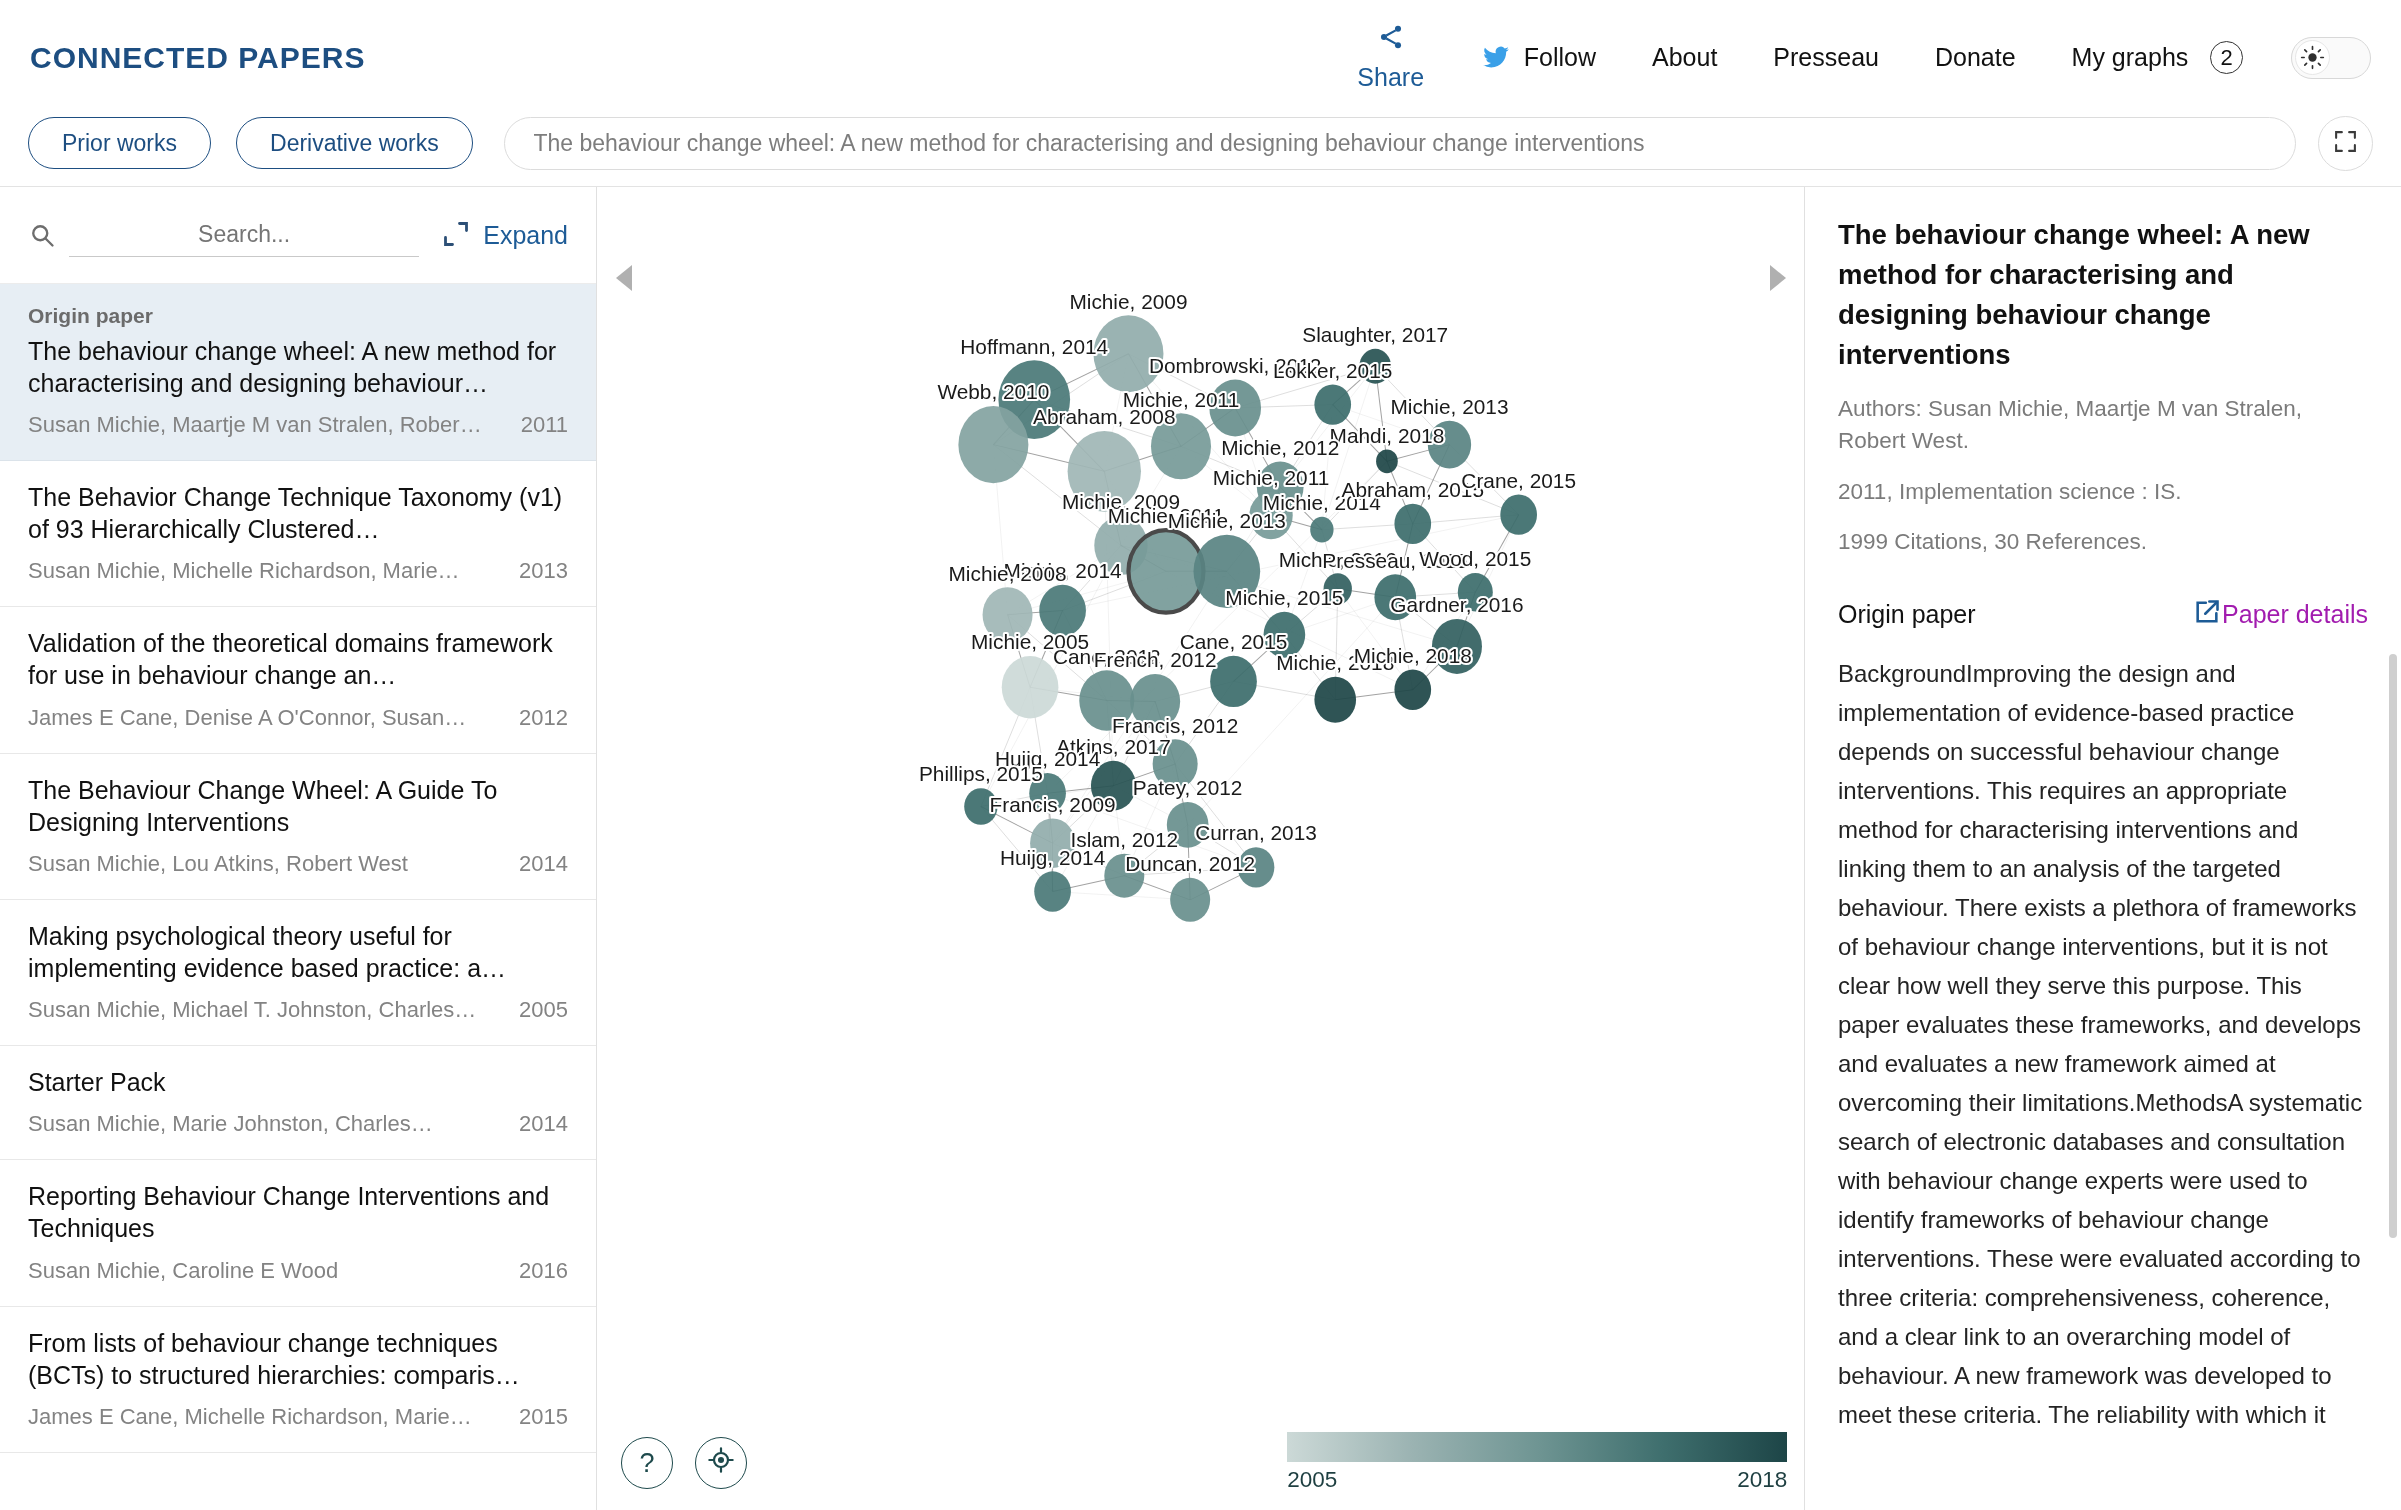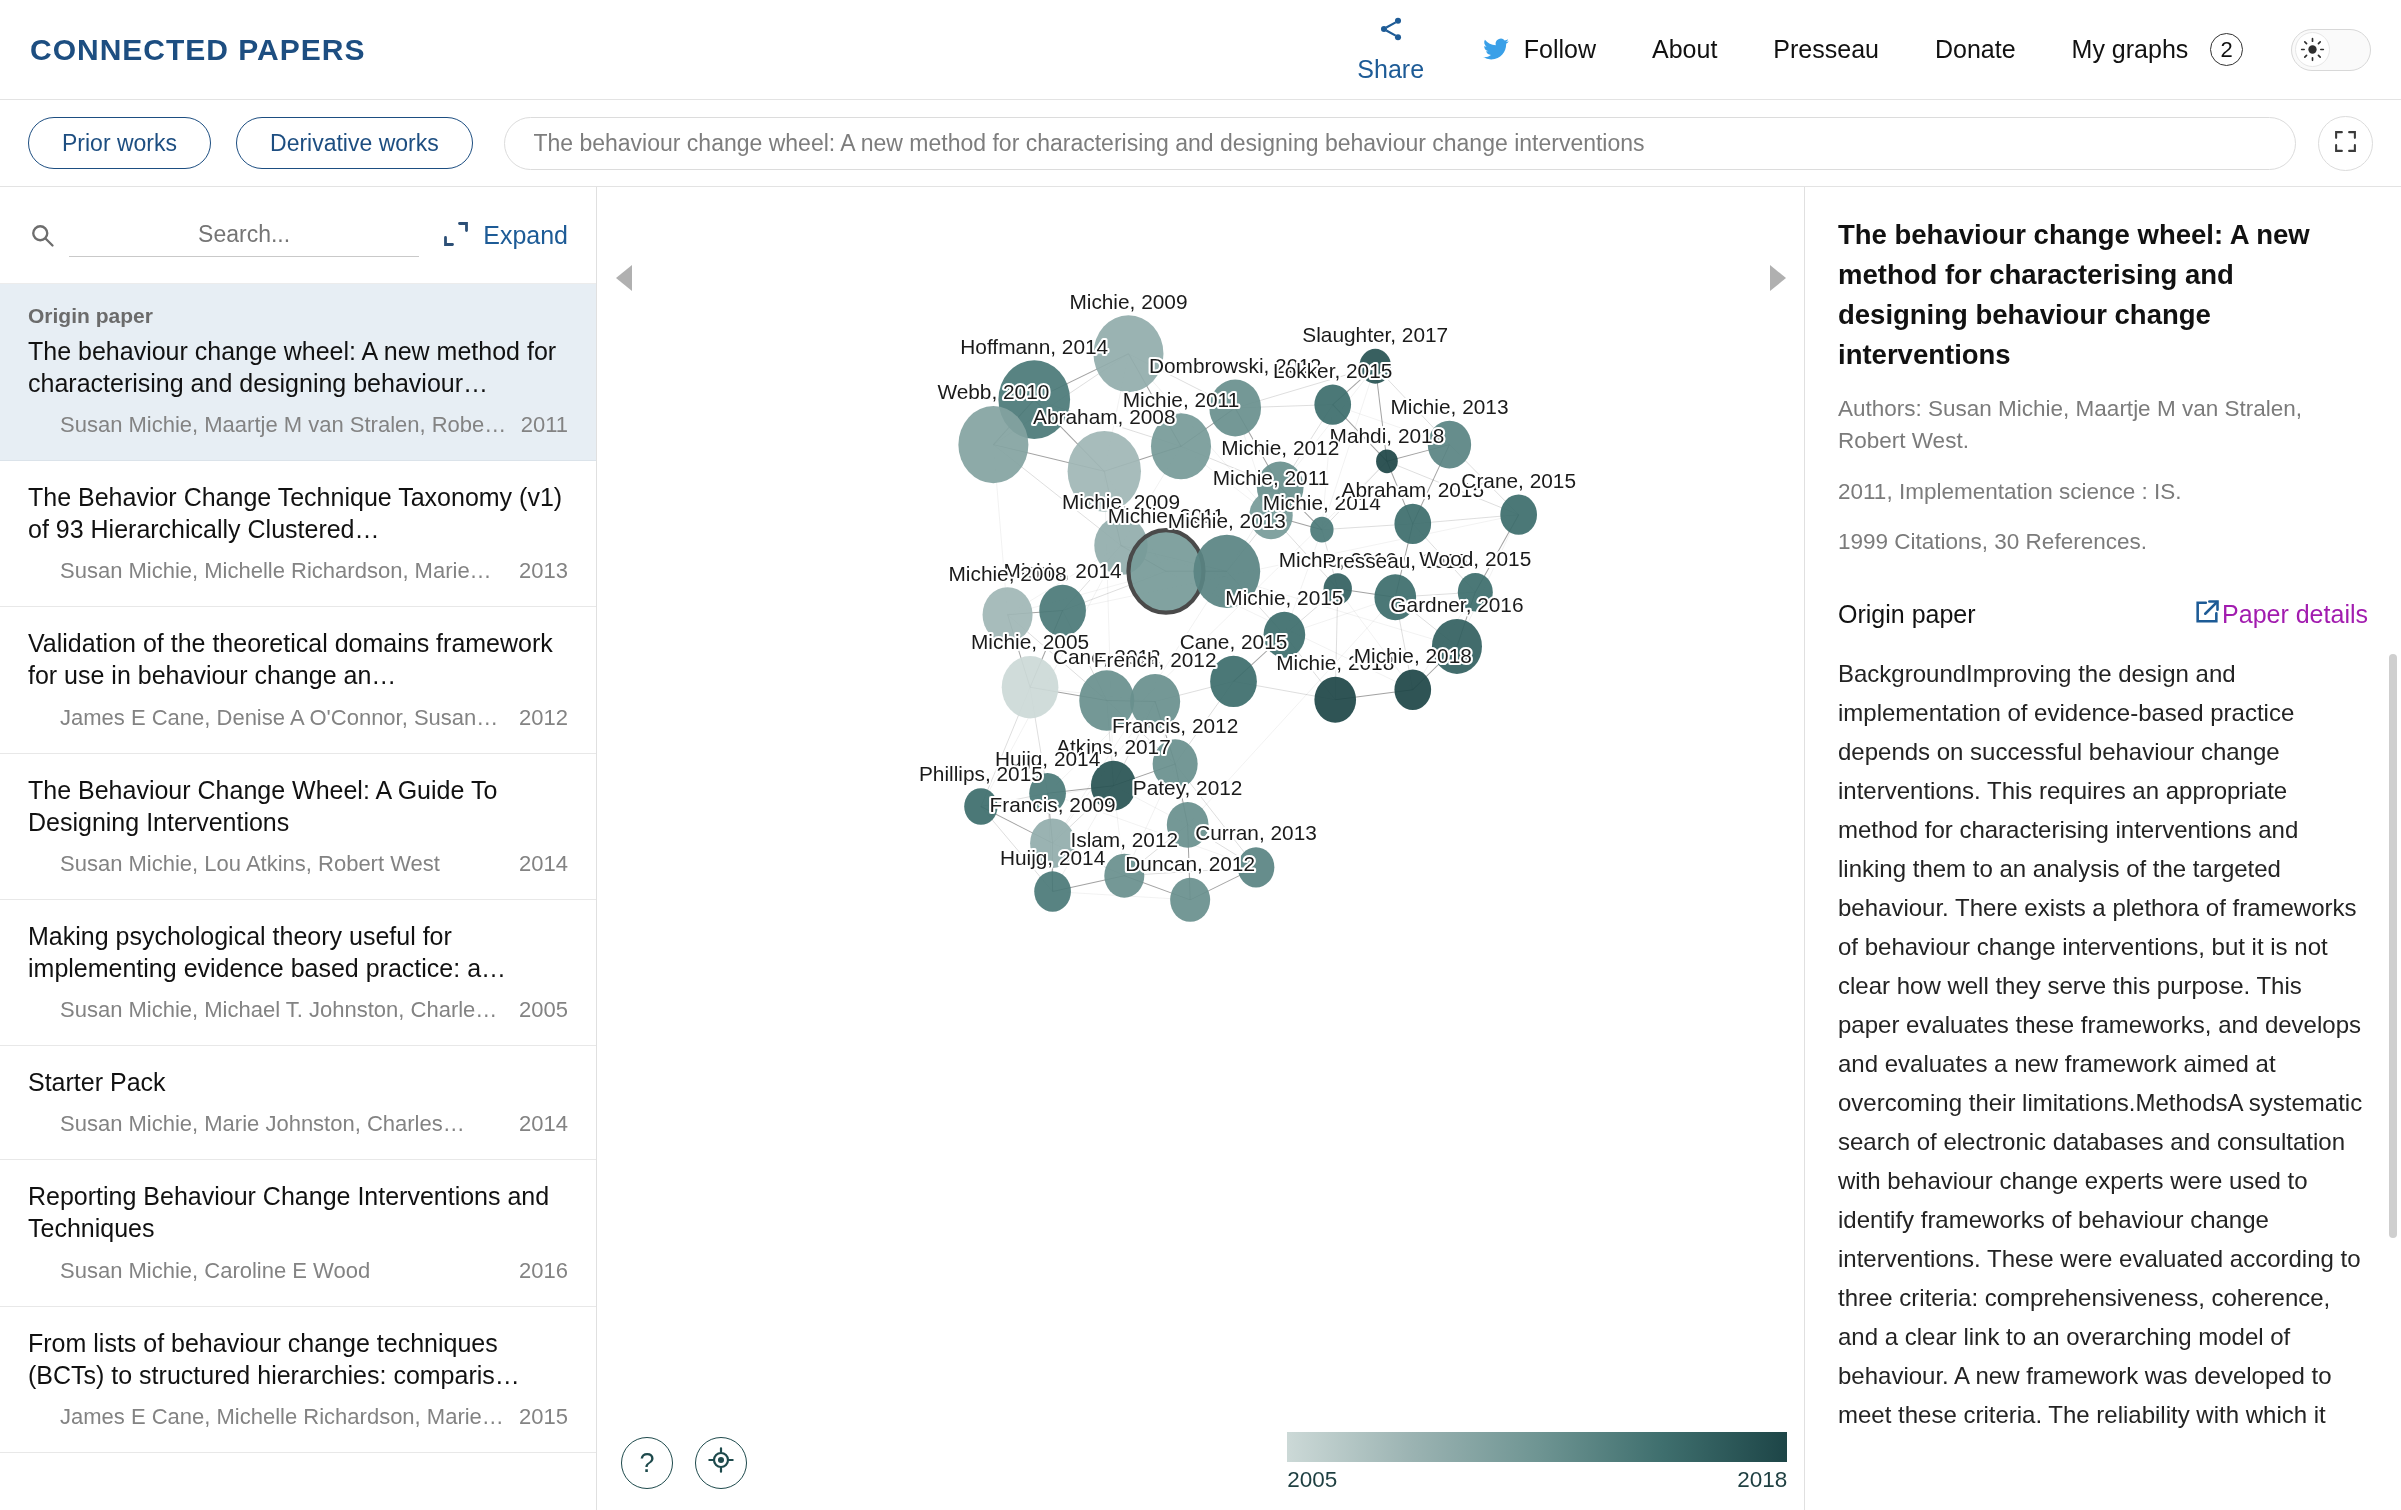--- a/index.html
+++ b/index.html
@@ -7,21 +7,21 @@
     margin: 0; padding: 0;
     width: 2401px; height: 1511px;
     overflow: hidden;
     background: #ffffff;
     font-family: "Liberation Sans", sans-serif;
   }
   #app { position: relative; width: 2401px; height: 1511px; background:#fff; }
 
   
   .topbar {
-    position: absolute; left:0; top:0; width:2401px; height:100px;
+    position: absolute; left:0; top:8px; width:2401px; height:100px;
     background:#ffffff; border-bottom:0.8px solid #e3e3e3;
     display:flex; align-items:center;
   }
   .brand {
     margin-left:30px;
     font-size:30px; font-weight:bold; letter-spacing:1px;
     color:#1d4e81; font-family:"Liberation Sans", sans-serif;
   }
   .nav {
     margin-left:auto; margin-right:30px;
@@ -106,21 +106,21 @@
   .origin-tag {
     font-size:21px; font-weight:bold; color:#6b6b6b; margin-bottom:6.7px;
   }
   .paper-title {
     font-size:25px; line-height:32px; color:#111; margin-bottom:13.3px;
   }
   .paper-meta {
     display:flex; align-items:baseline; justify-content:space-between;
     font-size:22px; color:#838383; gap:11.7px;
   }
-  .paper-authors { overflow:hidden; white-space:nowrap; text-overflow:ellipsis;margin-left:32px; }
+  .paper-authors { overflow:hidden; white-space:nowrap; text-overflow:ellipsis; }
   .paper-year { flex:none; }
 
   
   .graph {
     position:absolute; left:598px; top:187px; width:1206px; height:1324px;
     background:#ffffff; overflow:hidden;
   }
   .arrow-left, .arrow-right {
     position:absolute; top:72px; width:28px; height:38px; cursor:pointer;
     display:flex; align-items:center; justify-content:center;

